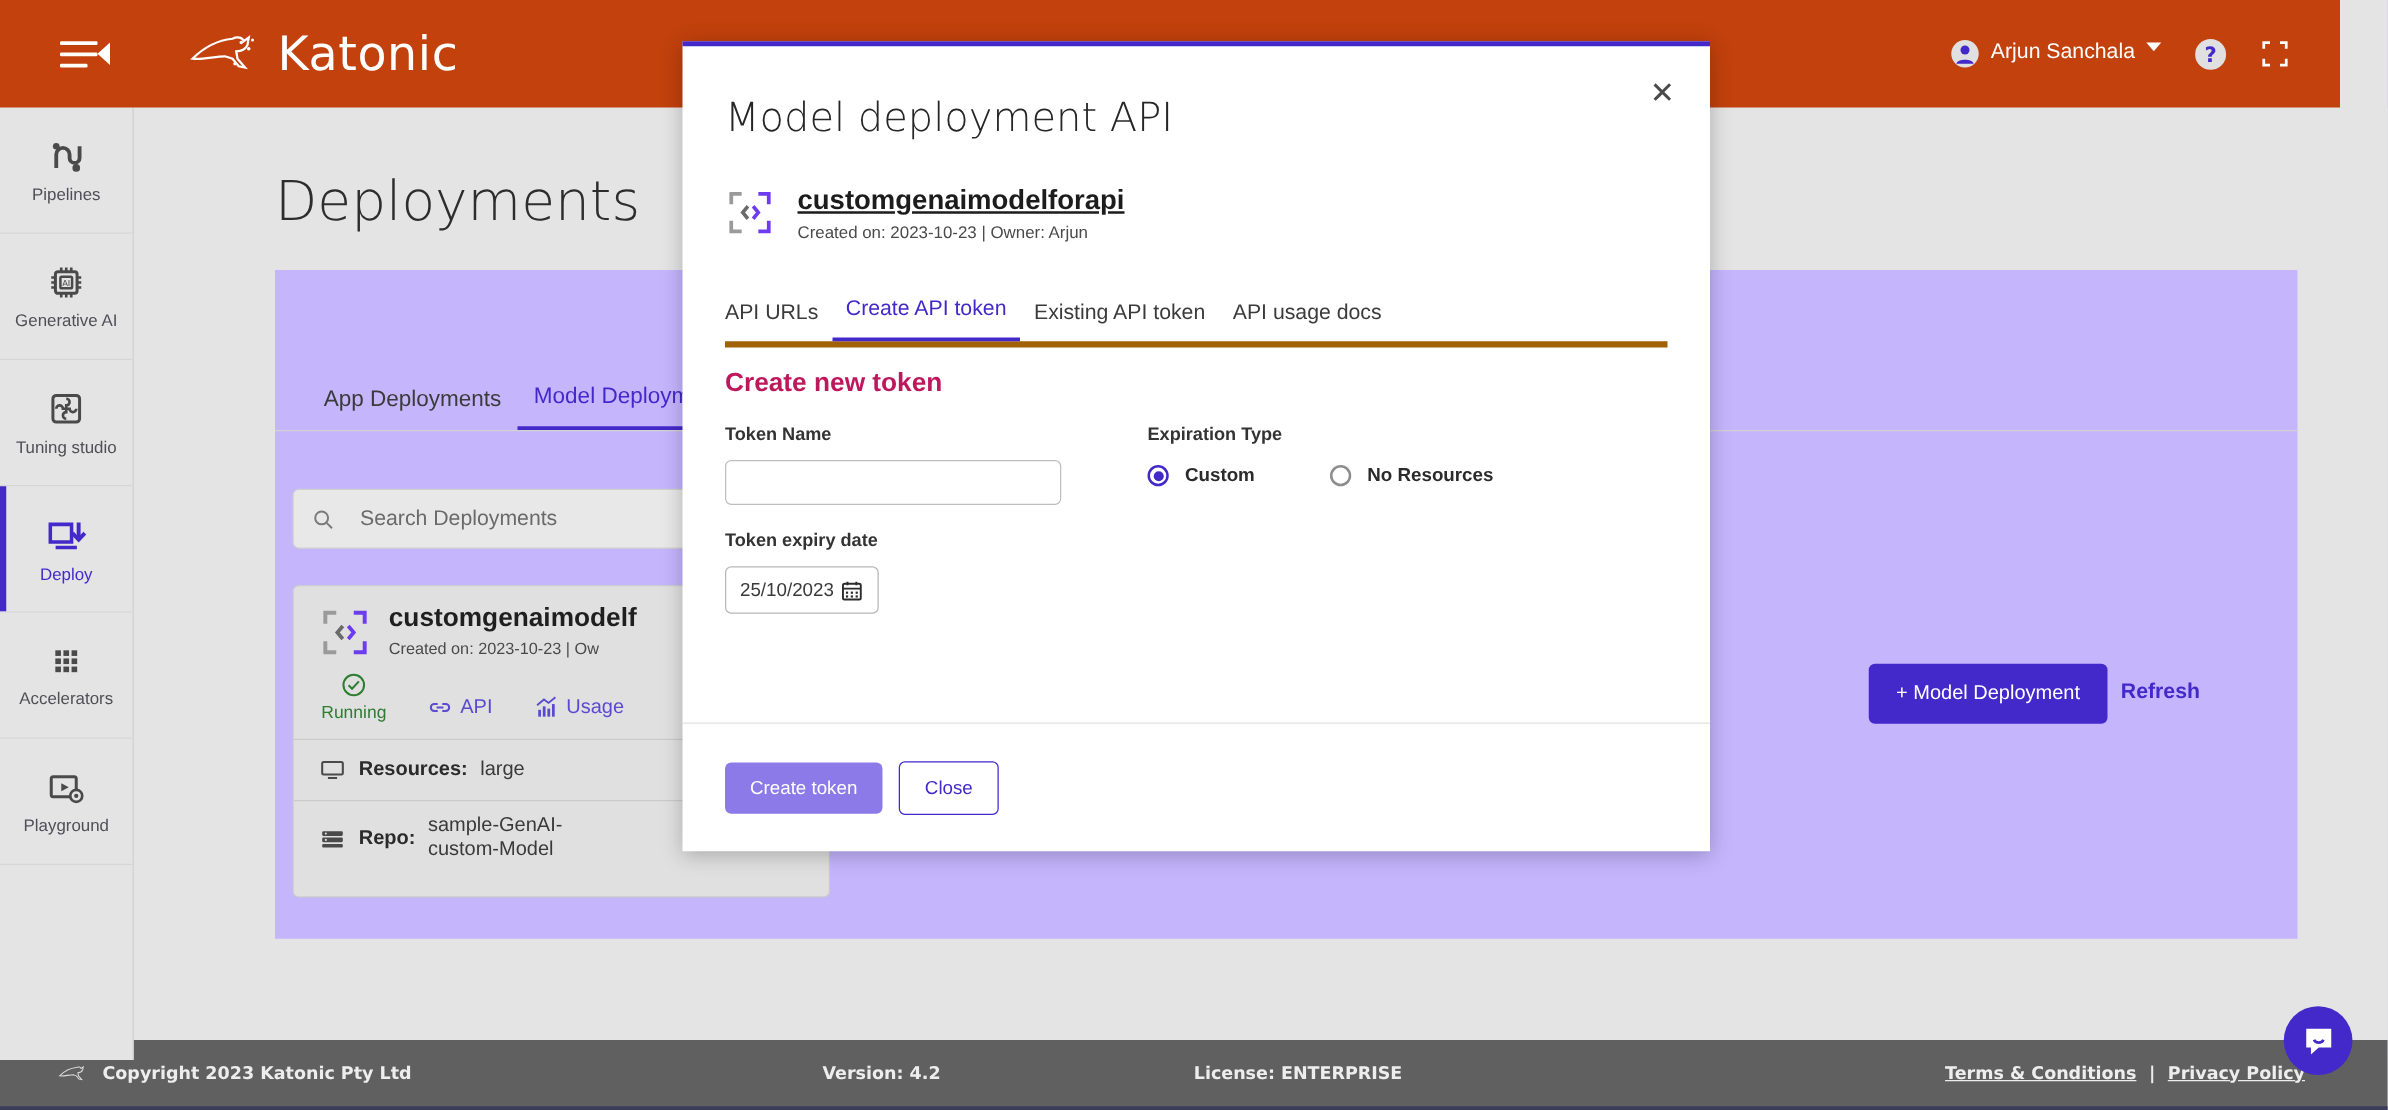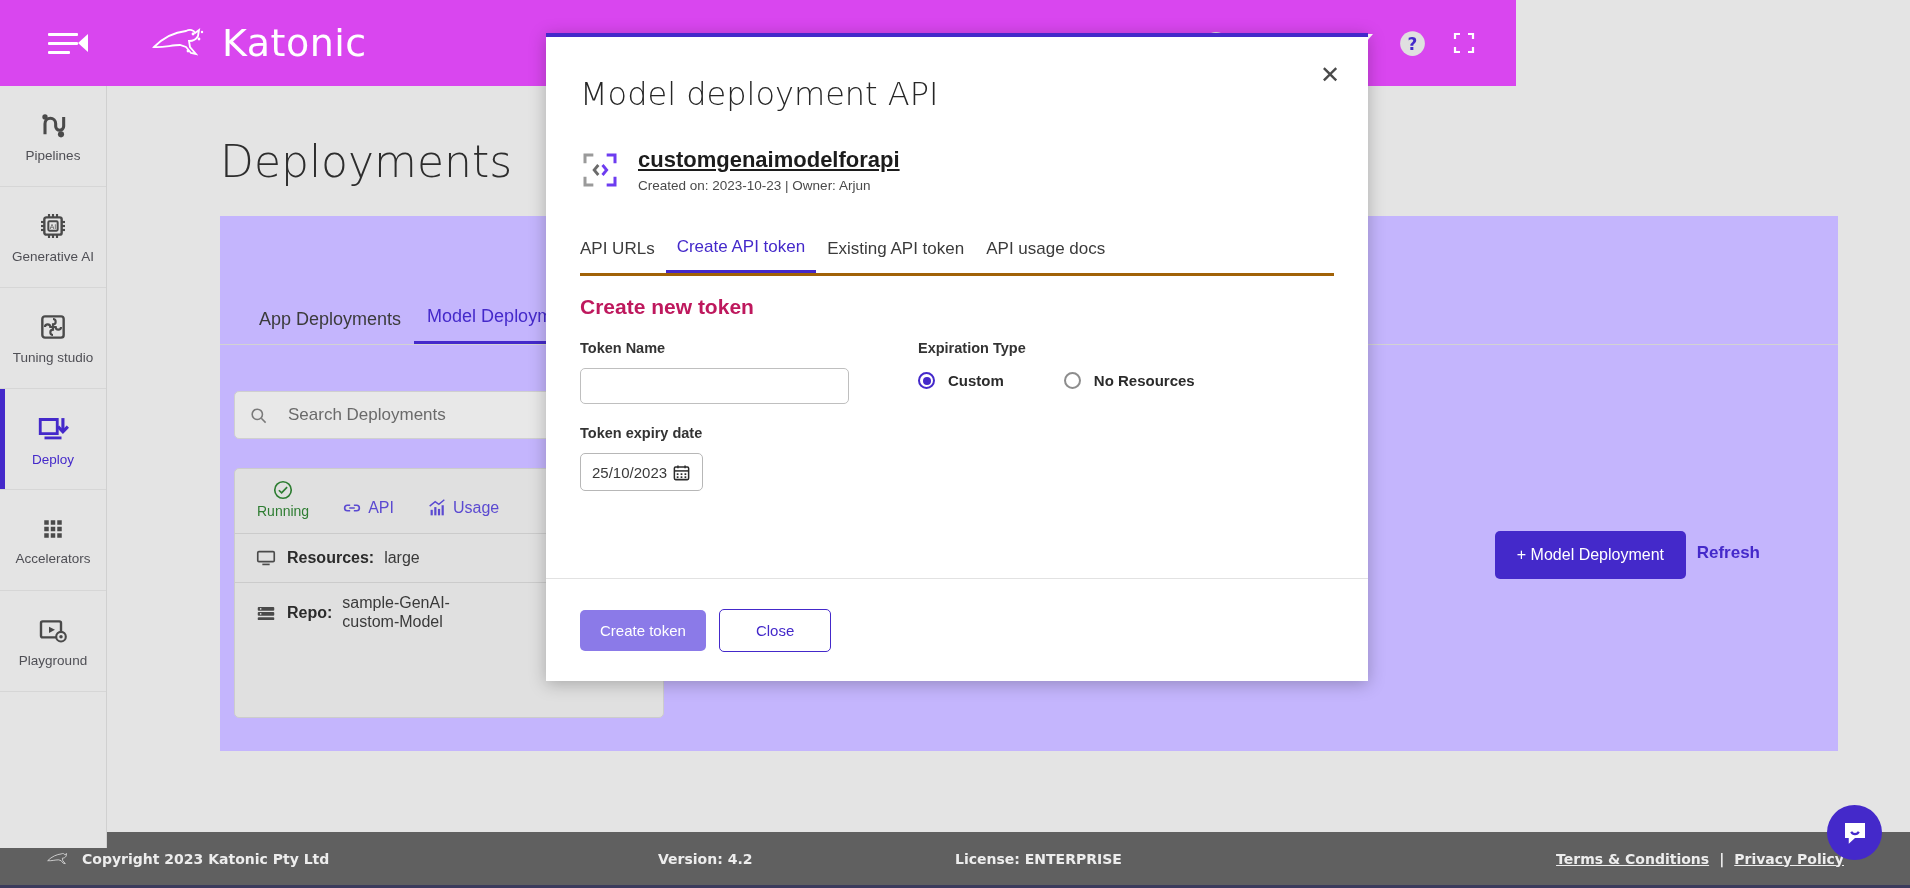--- a/index.html
+++ b/index.html
@@ -7,22 +7,22 @@
     margin: 0; padding: 0;
     width: 1910px; height: 888px;
     overflow: hidden;
     font-family: "Liberation Sans", sans-serif;
     background: #e4e4e4;
   }
 
   
   .header {
     position: absolute; top: 0; left: 0;
-    width: 1516px; height: 86px;
-    background: #d946ef;
+    width: 1872px; height: 86px;
+    background: #c2410c;
     display: flex; align-items: center;
     z-index: 5;
   }
   .hamburger {
     margin-left: 48px;
     width: 40px; height: 30px;
     display: flex; flex-direction: column; justify-content: center;
     cursor: pointer;
     position: relative;
   }
@@ -205,22 +205,22 @@
   }
   .model-head {
     position: absolute; left: 34px; top: 110px;
     display: flex; align-items: center; gap: 18px;
   }
   .model-name { font-size: 22px; font-weight: bold; color: #1c1c1c; text-decoration: underline; }
   .model-meta { font-size: 13.5px; color: #4a4a4a; margin-top: 5px; }
   .modal-tabs {
     position: absolute; left: 34px; top: 200px;
     width: 754px;
-    border-bottom: 3px solid #a16207;
-    display: flex; align-items: center;
+    border-bottom: 5px solid #a16207;
+    display: flex; align-items: flex-end;
   }
   .m-tab {
     font-size: 17px; color: #3b3b3b; padding: 0 11px 13px 11px; cursor: pointer;
   }
   .m-tab:first-child { padding-left: 0; }
   .m-tab.active { color: #4429ca; border-bottom: 3px solid #4429ca; }
 
   .form-heading {
     position: absolute; left: 34px; top: 258px;
     font-size: 21px; font-weight: bold; color: #be185d;
@@ -267,21 +267,21 @@
     display: flex; align-items: center; gap: 13px;
     padding-left: 34px;
   }
   .btn-primary {
     background: #8b7ae8; color: #fff; border: none; border-radius: 5px;
     font-size: 15px; padding: 12px 20px; cursor: pointer;
     font-family: "Liberation Sans", sans-serif;
   }
   .btn-outline {
     background: #fff; color: #4429ca; border: 1px solid #4429ca; border-radius: 5px;
-    font-size: 15px; padding: 12px 36px; cursor: pointer;
+    font-size: 15px; padding: 12px 20px; cursor: pointer;
     font-family: "Liberation Sans", sans-serif;
   }
 </style>
 </head>
 <body>
 
 <div class="header">
   <div class="hamburger">
     <div class="bar"></div>
     <div class="bar"></div>
@@ -416,20 +416,38 @@
 
     <div class="search-box">
       <svg width="19" height="19" viewBox="0 0 24 24">
         <circle cx="10.5" cy="10.5" r="6.5" fill="none" stroke="#7a7a7a" stroke-width="2"></circle>
         <path d="M15.5 15.5 L21 21" stroke="#7a7a7a" stroke-width="2"></path>
       </svg>
       <span class="search-placeholder">Search Deployments</span>
     </div>
 
     <div class="deployment-card">
+      <div class="dep-top">
+        <svg width="42" height="42" viewBox="0 0 24 24" style="flex:0 0 auto;margin-top:2px">
+          <g fill="none" stroke="#9a9a9a" stroke-width="1.8">
+            <path d="M3 8 V3 H8"></path>
+              <path d="M8 21 H3 V16"></path>
+          </g>
+          <g fill="none" stroke="#6d3cf0" stroke-width="1.8">
+            <path d="M16 3 H21 V8"></path>
+              <path d="M21 16 V21 H16"></path>
+          </g>
+          <path d="M11 9 L8.5 12 L11 15" fill="none" stroke="#6b6b6b" stroke-width="1.7"></path>
+          <path d="M13.5 9 L16 12 L13.5 15" fill="none" stroke="#6d3cf0" stroke-width="1.7"></path>
+        </svg>
+        <div>
+          <div class="dep-title">customgenaimodelf</div>
+          <div class="dep-sub">Created on: 2023-10-23 | Ow</div>
+        </div>
+      </div>
 
       <div class="dep-actions">
         <div class="dep-status">
           <svg width="22" height="22" viewBox="0 0 24 24">
             <circle cx="12" cy="12" r="9" fill="none" stroke="#2e7d32" stroke-width="1.8"></circle>
             <path d="M7.5 12.3 L10.5 15.2 L16.5 8.8" fill="none" stroke="#2e7d32" stroke-width="1.8"></path>
           </svg>
           <span class="dep-status-label">Running</span>
         </div>
         <div class="dep-link">

